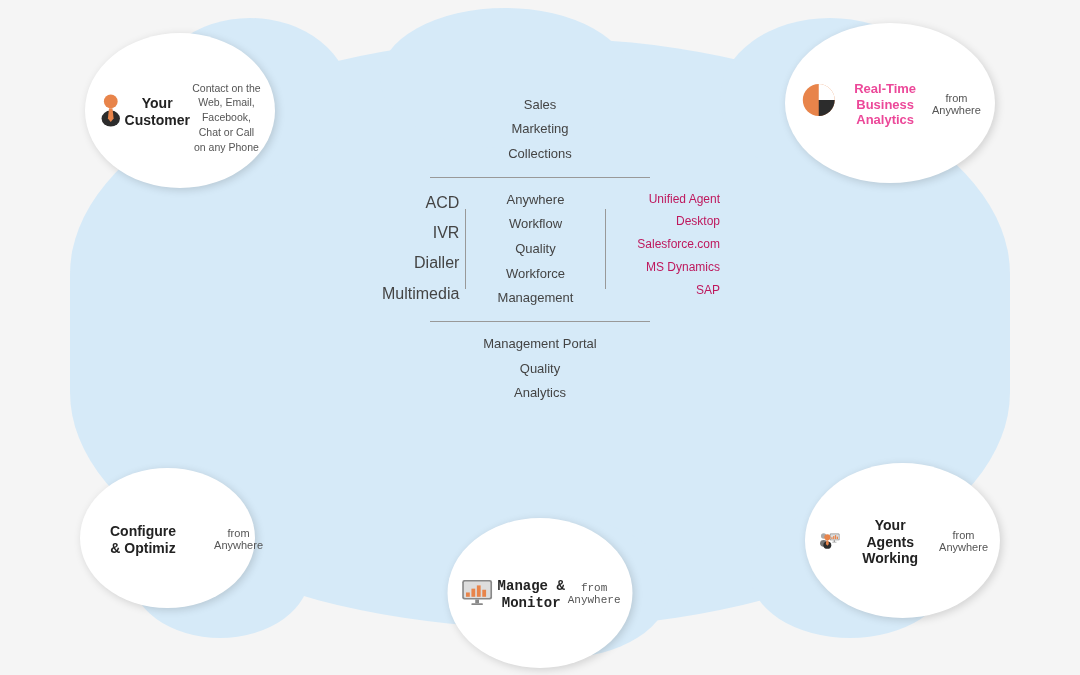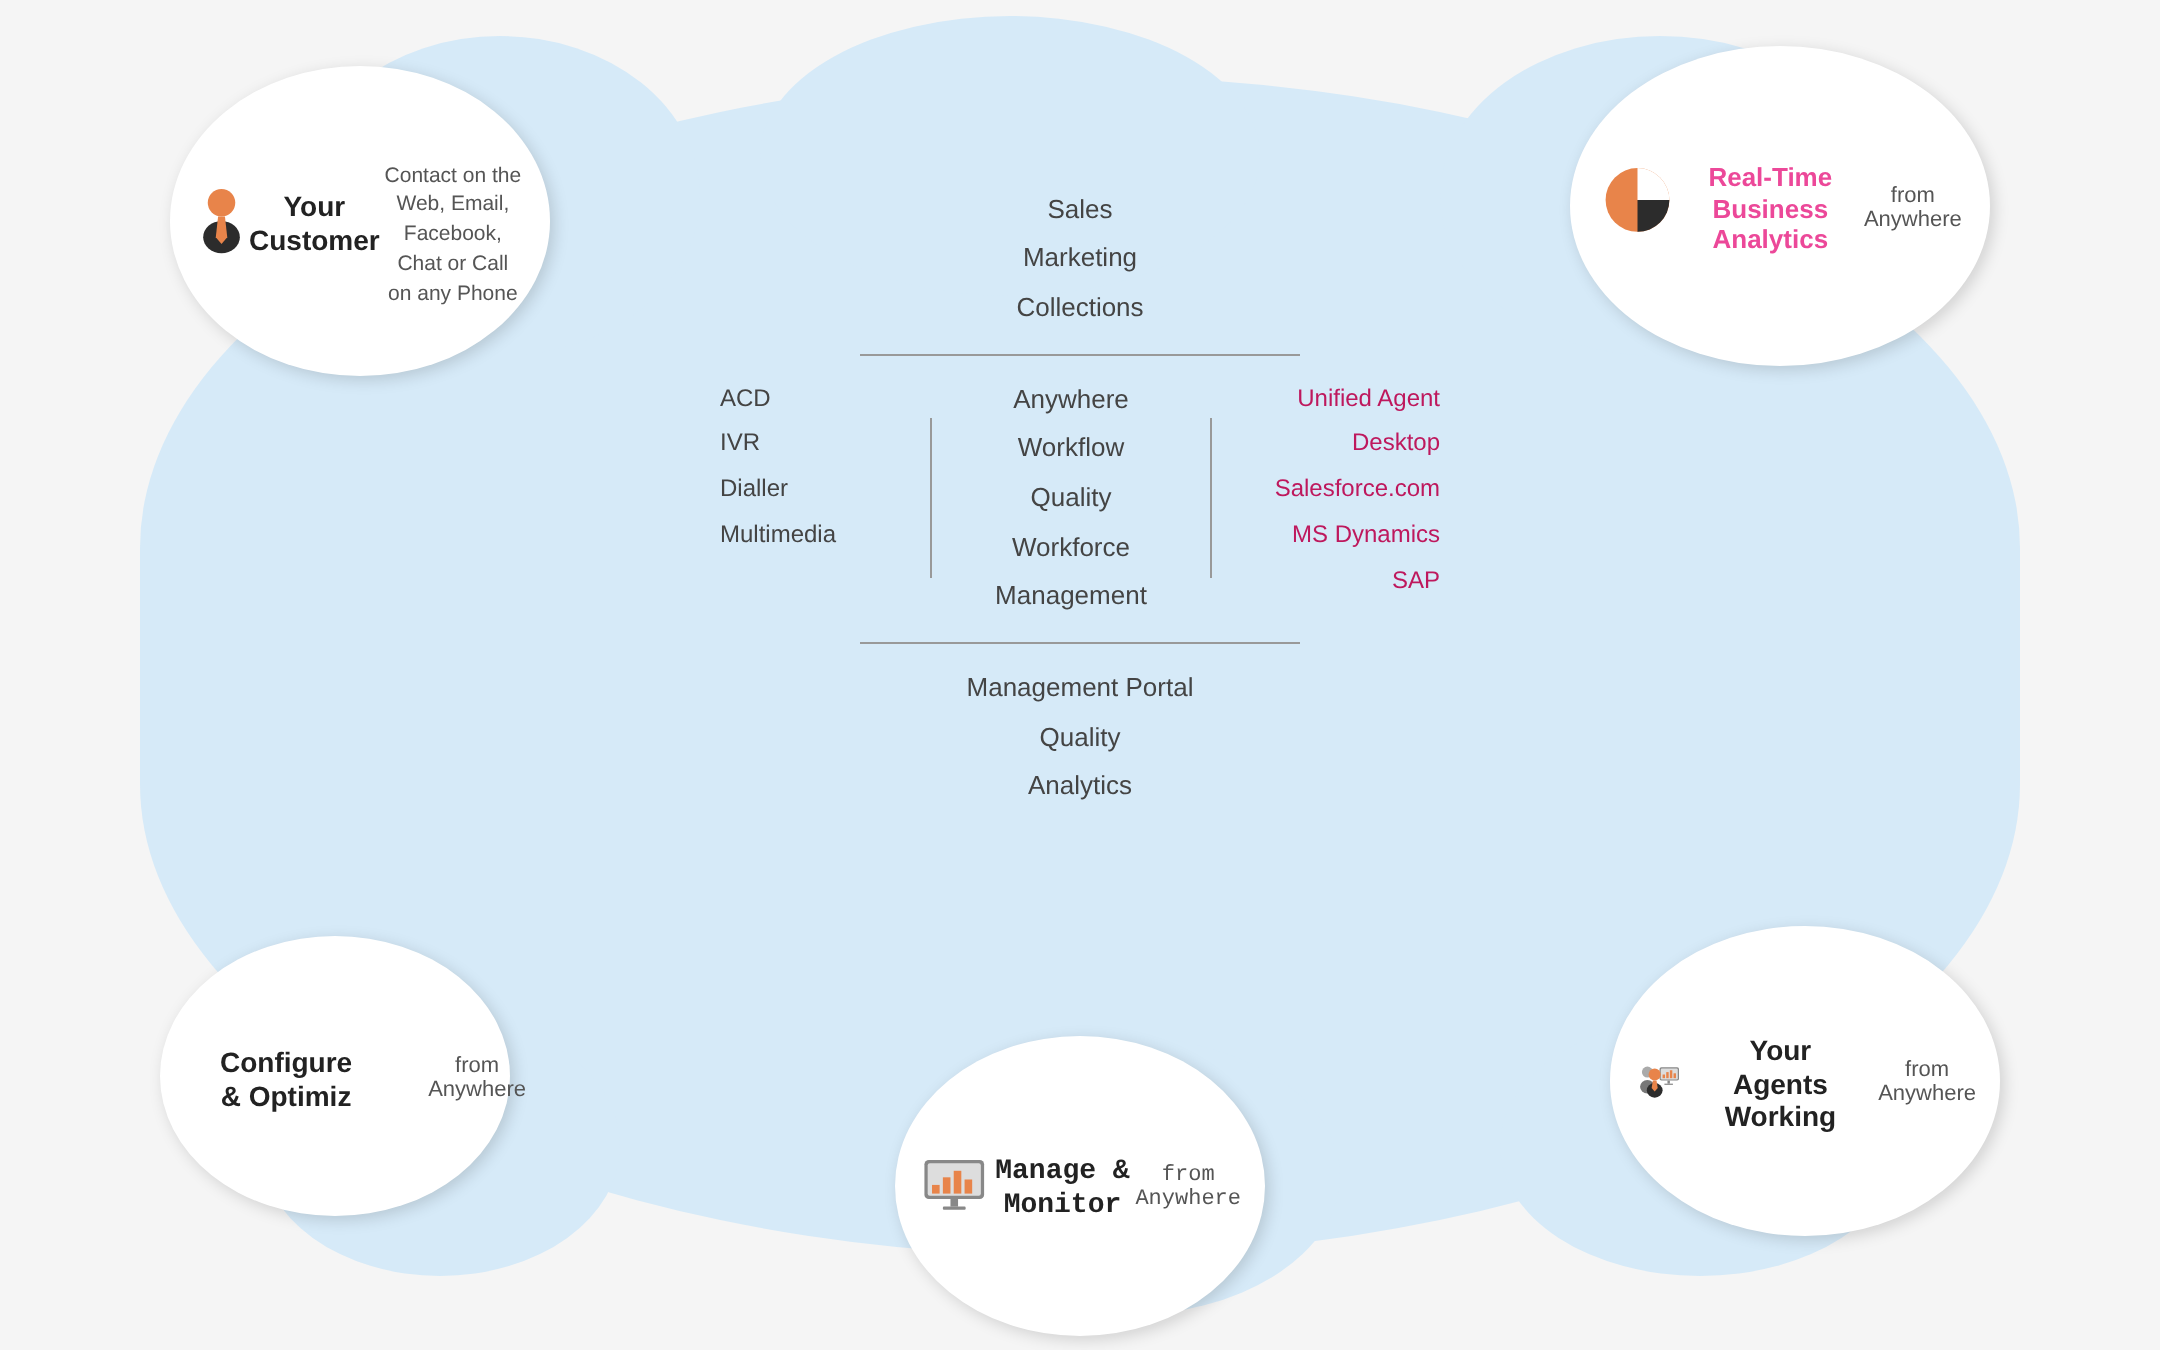--- a/index.html
+++ b/index.html
@@ -231,21 +231,21 @@
     <div style="font-size:13px; color:#444; line-height:1.9;">
       <span>Sales</span><br>
       <span>Marketing</span><br>
       <span>Collections</span>
     </div>
 
     <div class="divider-h" style="width:220px; height:1px; background:#999; margin:10px auto;"></div>
 
     <div style="display:flex; justify-content:center; align-items:flex-start; gap:6px; margin-top:5px;">
 
-      <div style="font-size:12px; color:#444; line-height:1.9; text-align:left; width:110px;">
+      <div style="font-size:16px; color:#444; line-height:1.9; text-align:right; width:110px;">
         <span>ACD</span><br>
         <span>IVR</span><br>
         <span>Dialler</span><br>
         <span>Multimedia</span>
       </div>
 
       <div style="width:1px; background:#999; height:80px; align-self:center;"></div>
 
       <div style="font-size:13px; color:#444; line-height:1.9; text-align:center; width:140px;">
         <span>Anywhere</span><br>

